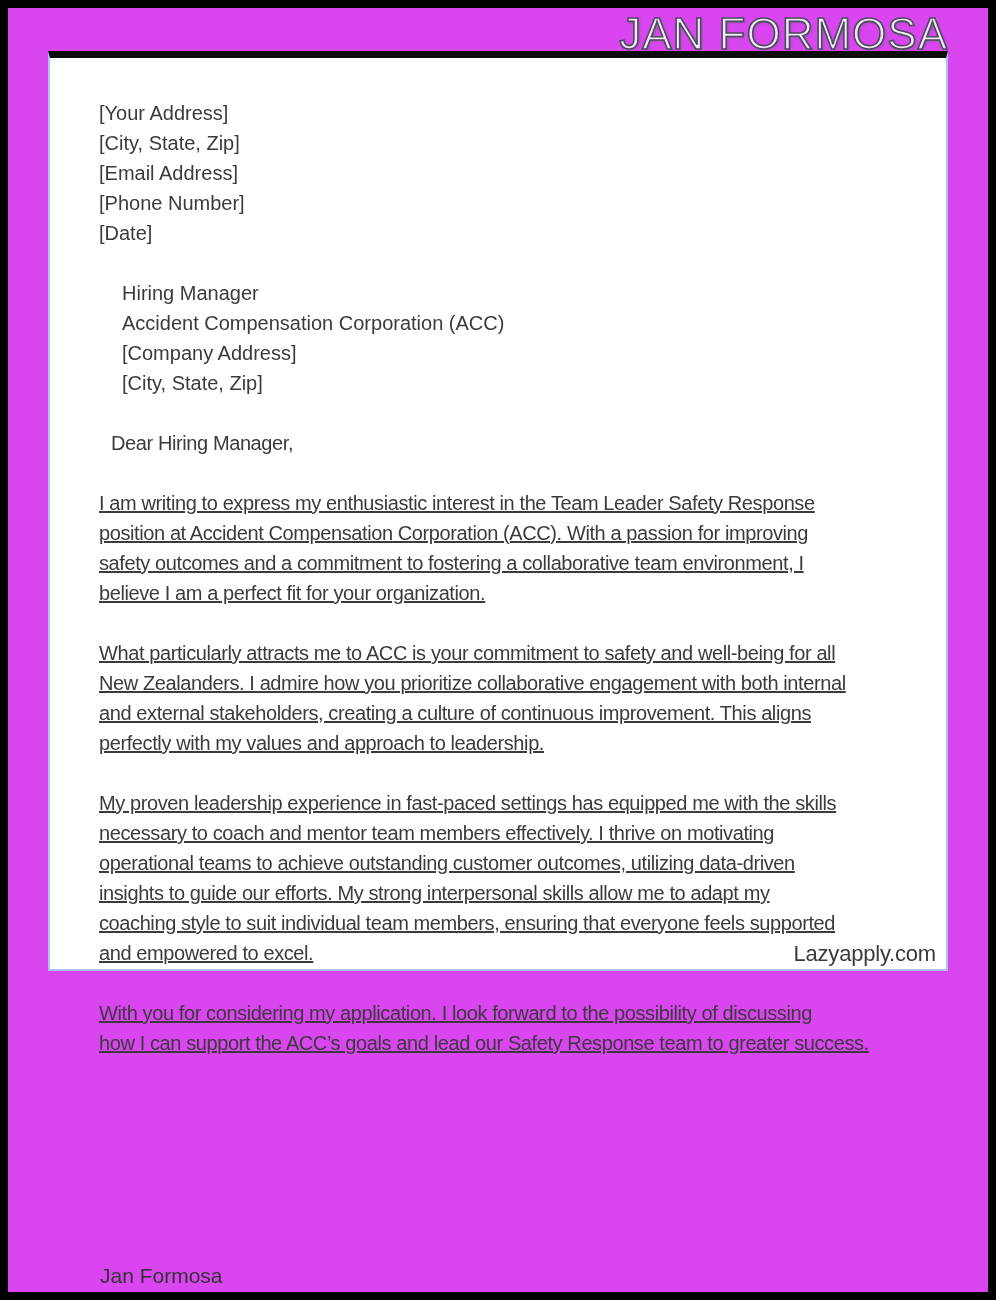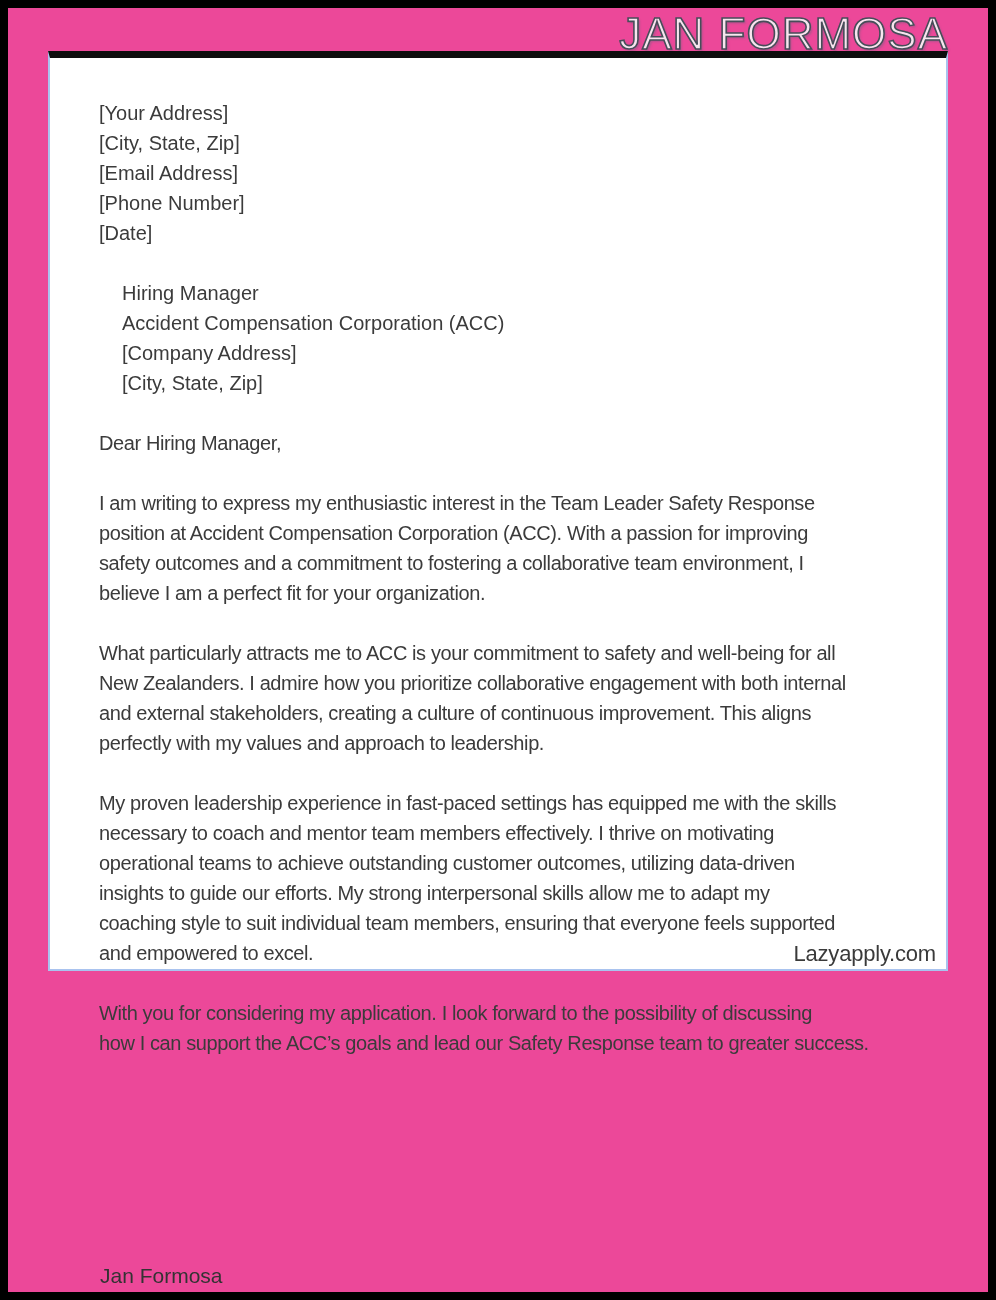--- a/index.html
+++ b/index.html
@@ -7,21 +7,21 @@
     width: 996px; height: 1300px;
     position: relative;
     background: #000000;
     font-family: "Liberation Sans", sans-serif;
     overflow: hidden;
   }
   .canvas {
     position: absolute;
     left: 8px; top: 8px;
     width: 980px; height: 1284px;
-    background: #ec4899;
+    background: #d946ef;
   }
   .header-name {
     position: absolute;
     top: 2px; right: 40px;
     font-size: 44px;
     line-height: 48px;
     font-weight: 400;
     letter-spacing: 1px;
     color: rgba(255,255,255,0.85);
     -webkit-text-stroke: 1.6px #474d59;
@@ -41,24 +41,26 @@
   }
   .block {
     white-space: pre-line;
     font-size: 20px;
     line-height: 30px;
     color: #3b3b3b;
   }
   .body-text {
     letter-spacing: -0.4px;
     font-weight: 400;
+    margin-left: 12px;
   }
   .salutation { margin-top: 30px; }
   .page p.body-para {
     margin: 30px 0 0 0;
+    text-decoration: underline;
   }
   .recipient { margin-top: 30px; margin-left: 23px; }
   .closing { margin-top: 30px; }
   .watermark {
     position: absolute;
     right: 10px; bottom: 2px;
     font-size: 22px;
     letter-spacing: -0.2px;
     color: #3a3a3a;
   }

